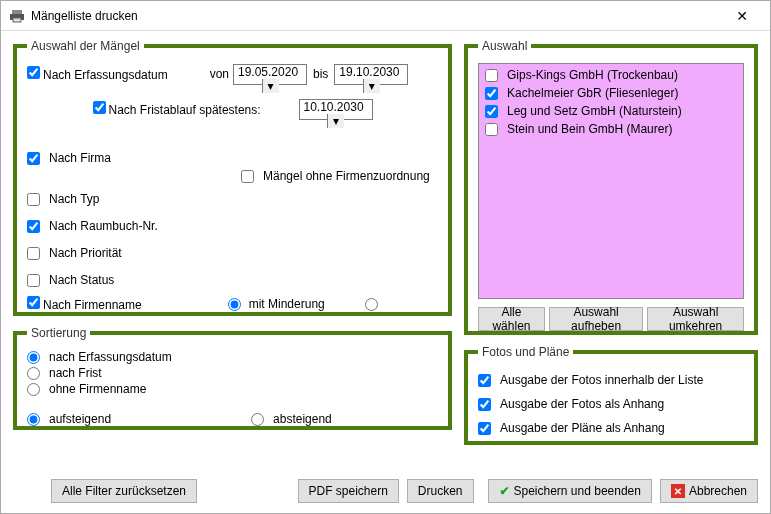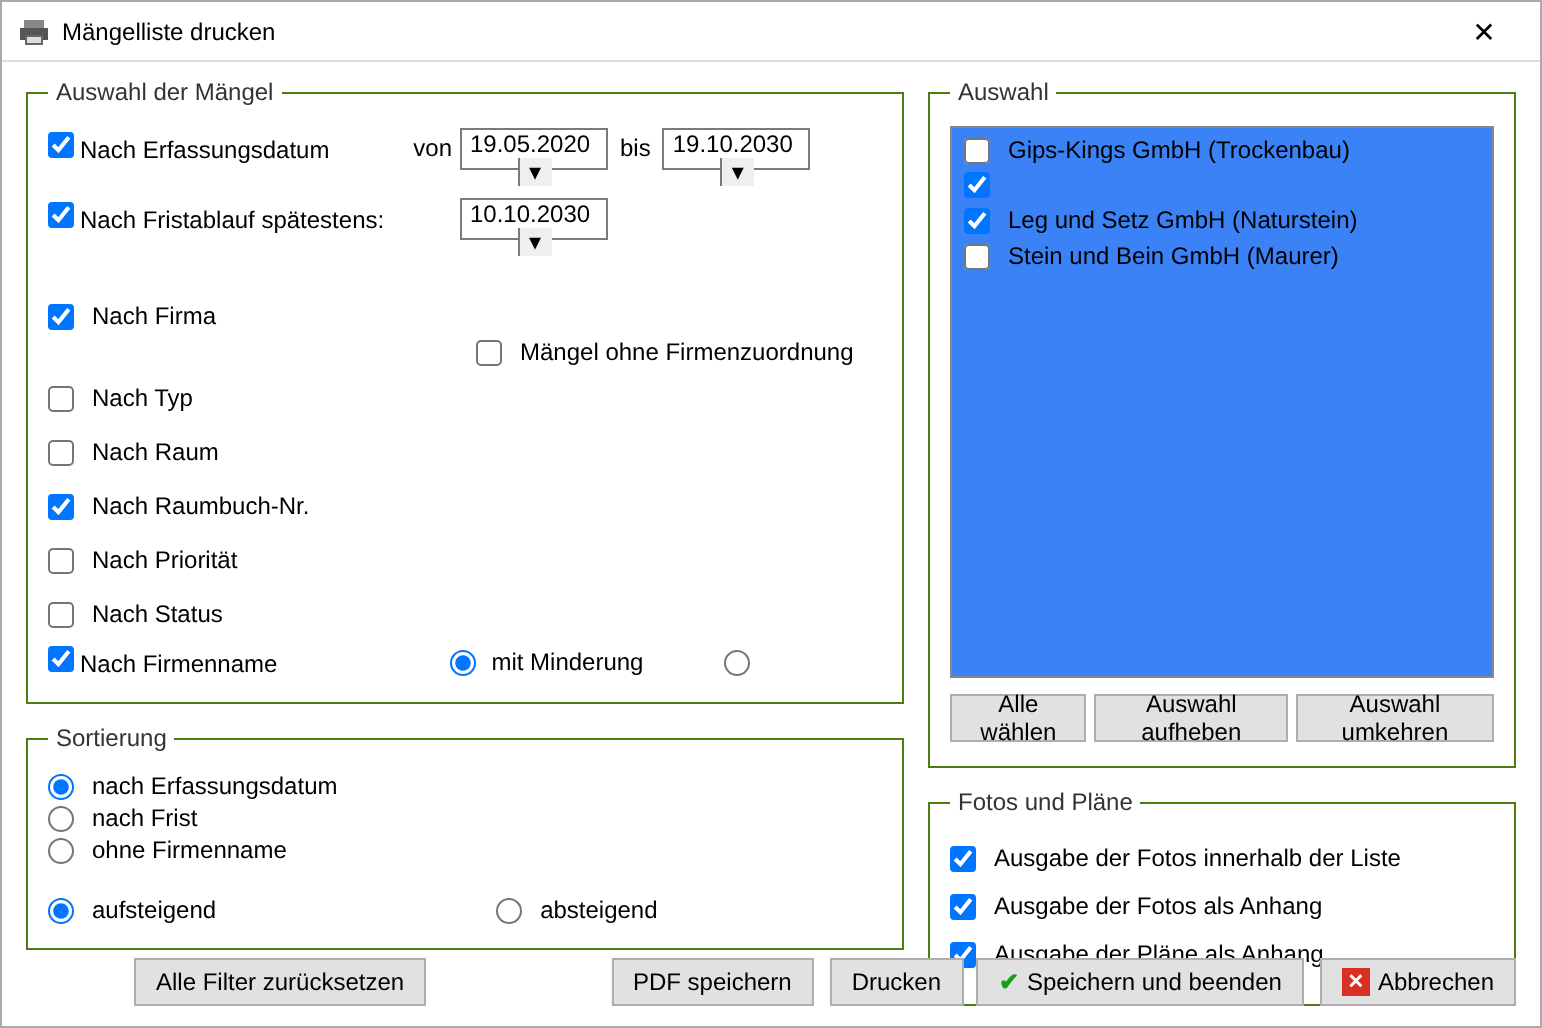--- a/index.html
+++ b/index.html
@@ -5,40 +5,40 @@
 * { box-sizing: border-box; font-family: "Segoe UI", Tahoma, sans-serif; font-size: 12px; }
 body { margin: 0; background: #fff; }
 .window { width: 771px; height: 514px; background: #fff; border: 1px solid #aaa; position: relative; }
 .titlebar { height: 30px; background: #fff; display: flex; align-items: center; padding: 0 8px; border-bottom: 1px solid #ddd; }
 .titlebar .printer-icon { width: 16px; height: 16px; margin-right: 6px; }
 .titlebar .title { flex: 1; }
 .titlebar .close { width: 40px; height: 28px; display: flex; align-items: center; justify-content: center; cursor: pointer; font-size: 14px; }
 .content { padding: 8px 12px 0 12px; display: flex; gap: 12px; }
 .left-col { flex: 1; display: flex; flex-direction: column; gap: 10px; }
 .right-col { width: 294px; display: flex; flex-direction: column; gap: 10px; }
-fieldset { border: 1px solid #4d7c0f; border-radius: 0; margin: 0; padding: 10px 10px 12px 10px; min-width: 0; }
+fieldset { border: 4px solid #4d7c0f; border-radius: 0; margin: 0; padding: 10px 10px 0 10px; min-width: 0; }
 legend { padding: 0 4px; color: #333; }
 .row { display: flex; align-items: center; min-height: 22px; margin-bottom: 2px; }
 .row > label.chk { display: flex; align-items: center; gap: 6px; min-width: 132px; }
 input[type=checkbox], input[type=radio] { margin: 0 3px 0 0; width: 13px; height: 13px; }
 .spacer-label { width: 178px; display: inline-flex; align-items: center; }
 .von-label { width: 28px; text-align: right; padding-right: 4px; }
 .date-combo { display: inline-flex; align-items: center; border: 1px solid #7a7a7a; height: 21px; background: #fff; flex-direction: column; }
 .date-combo input { border: none; height: 19px; width: 72px; padding: 0 4px; outline: none; }
 .date-combo .dd { width: 17px; height: 19px; border-left: 1px solid #7a7a7a; display: flex; align-items: center; justify-content: center; background: #efefef; }
 .bis-label { margin: 0 6px; }
 .sortierung-group { display: flex; flex-direction: column; gap: 2px; }
 .sortierung-row { display: flex; align-items: center; gap: 6px; }
 .sort-dir-row { display: flex; gap: 140px; margin-top: 14px; }
 .sort-dir-row label { display: flex; align-items: flex-end; gap: 6px; }
-.listbox { border: 1px solid #888; height: 276px; overflow: auto; background: #3b82f6; padding: 2px 0; }
+.listbox { border: 1px solid #888; height: 236px; overflow: auto; background: #f0abfc; padding: 2px 0; }
 .listbox .item { display: flex; align-items: center; gap: 6px; padding: 2px 6px; }
 .btn-row { display: flex; gap: 4px; margin-top: 8px; }
 button, .btn { border: 1px solid #adadad; background: #e1e1e1; padding: 3px 10px; cursor: pointer; height: 24px; display: inline-flex; align-items: center; gap: 4px; }
-.footer { position: absolute; bottom: 10px; left: 28px; right: 12px; display: flex; align-items: center; padding-left: 38px; }
+.footer { position: absolute; bottom: 10px; left: 12px; right: 12px; display: flex; align-items: center; padding-left: 38px; }
 .footer-center { position: absolute; left: 50%; transform: translateX(-50%); display: flex; gap: 8px; }
 .footer-right { margin-left: auto; display: flex; gap: 8px; }
 .icon-check { color: #16a016; font-weight: bold; }
 .icon-x { background: #d93025; color: #fff; width: 14px; height: 14px; display: inline-flex; align-items: center; justify-content: center; font-size: 10px; font-weight: bold; }
 .maengel-inner { display: flex; flex-direction: column; gap: 3px; }
 .minderung-row { display: flex; align-items: center; }
 .minderung-row .radio-group2 { display: flex; gap: 40px; padding-left: 86px; }
 .minderung-row .radio-group2 label { display: flex; align-items: center; gap: 5px; }
 </style>
 </head>
@@ -71,21 +71,21 @@
                 <input value="19.05.2020" style="">
                 <span class="dd">▾</span>
               </span>
             <span class="bis-label">bis</span>
             <span class="date-combo">
                 <input value="19.10.2030" style="">
                 <span class="dd">▾</span>
               </span>
           </div>
 
-          <div class="row" style="margin-bottom:10px;">
+          <div class="row" style="margin-bottom:10px;justify-content:center;">
             <span class="spacer-label">
               <label class="chk"><input type="checkbox" checked="" style=""><span>Nach  Fristablauf spätestens:</span></label>
             </span>
             <span style="width:28px;"></span>
             <span class="date-combo">
                 <input value="10.10.2030" style="">
                 <span class="dd">▾</span>
               </span>
           </div>
 
@@ -97,26 +97,20 @@
             <div style="width:82px;"></div>
             <label class="chk" style="min-width:0;margin-top:36px;">
                 <input type="checkbox" style="">
                 <span>Mängel ohne Firmenzuordnung</span>
               </label>
           </div>
           <div class="row">
               <label class="chk">
                 <input type="checkbox" style="">
                 <span>Nach Typ</span>
-              </label>
-            </div>
-          <div class="row">
-              <label class="chk">
-                <input type="checkbox" style="">
-                <span>Nach Raum</span>
               </label>
             </div>
           <div class="row">
               <label class="chk">
                 <input type="checkbox" checked="" style="">
                 <span>Nach Raumbuch-Nr.</span>
               </label>
             </div>
           <div class="row">
               <label class="chk">
@@ -177,20 +171,21 @@
     <div class="right-col">
       <fieldset>
         <legend>Auswahl</legend>
         <div class="listbox">
           <label class="item">
               <input type="checkbox" style="">
               <span>Gips-Kings GmbH (Trockenbau)</span>
             </label>
           <label class="item">
               <input type="checkbox" checked="" style="">
+              <span>Kachelmeier GbR (Fliesenleger)</span>
             </label>
           <label class="item">
               <input type="checkbox" checked="" style="">
               <span>Leg und Setz GmbH (Naturstein)</span>
             </label>
           <label class="item">
               <input type="checkbox" style="">
               <span>Stein und Bein GmbH (Maurer)</span>
             </label>
         </div>

